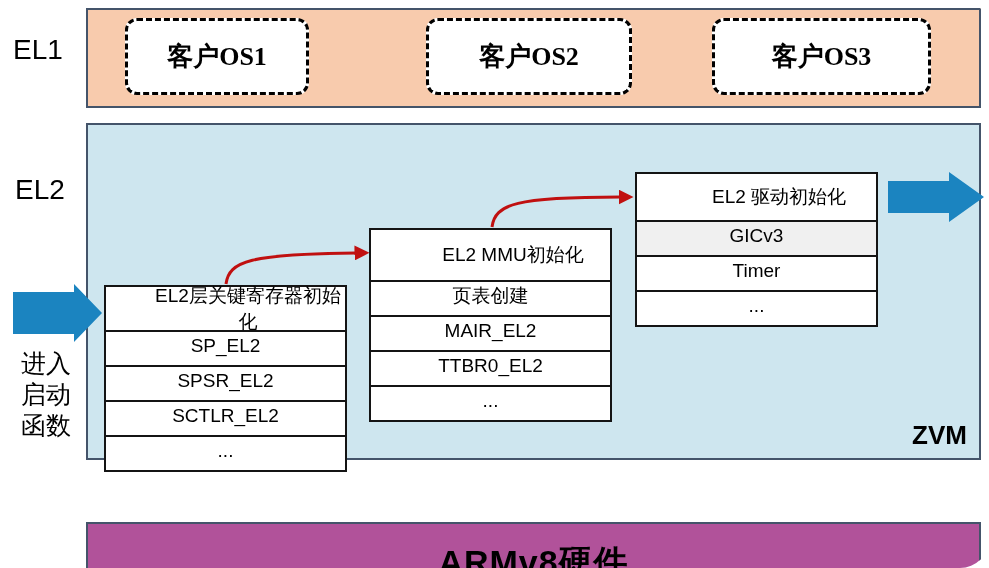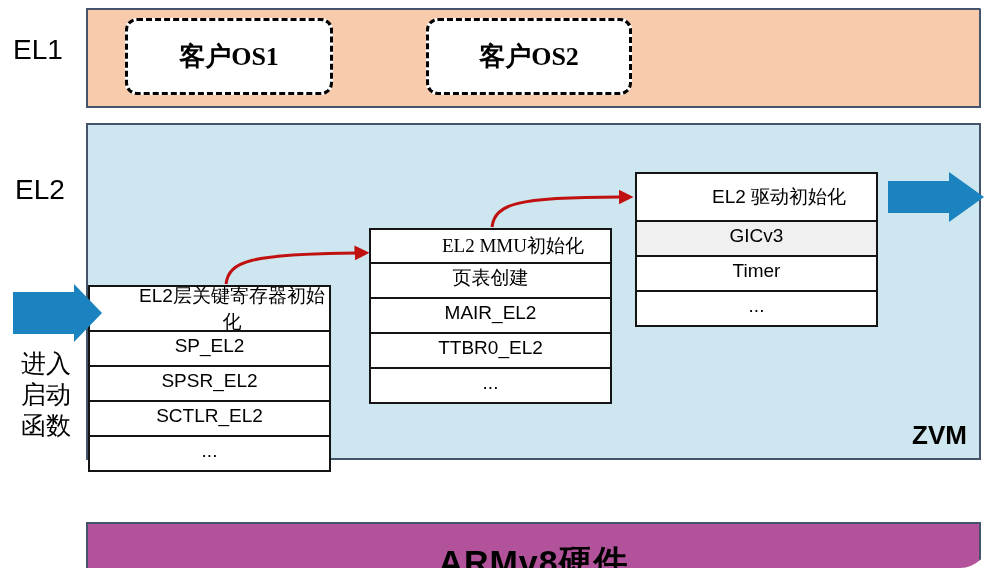--- a/index.html
+++ b/index.html
@@ -46,46 +46,46 @@
     background: #ffffff;
     border: 3px dashed #000;
     border-radius: 12px;
     display: flex;
     align-items: center;
     justify-content: center;
     font-family: "Liberation Serif", "DejaVu Serif", serif;
     font-weight: bold;
     font-size: 26px;
   }
-  .guest-1 { left: 37px;  width: 208px; }
+  .guest-1 { left: 37px;  width: 184px; }
   .guest-2 { left: 338px; width: 206px; }
   .guest-3 { left: 624px; width: 219px; }
 
   
   .table {
     position: absolute;
     width: 243px;
     background: #ffffff;
     border: 2px solid #141414;
     text-align: center;
     z-index: 2;
   }
-  .t1 { left: 88px; top: 285px; }
+  .t1 { left: 104px; top: 285px; }
   .t2 { left: 369px; top: 228px; }
   .t3 { left: 635px; top: 172px; }
   .table .hdr {
     display: flex;
     align-items: center;
     justify-content: center;
     font-size: 19px;
     padding: 0 3px;
     margin-left: 45px;
   }
   .t1 .hdr { height: 43px; }
-  .t2 .hdr { height: 32px; font-family: Liberation Serif, serif; }
+  .t2 .hdr { height: 50px; }
   .t3 .hdr { height: 46px; }
   .table .row {
     height: 35px;
     line-height: 27px;
     border-top: 2px solid #141414;
     font-size: 19px;
     background: #ffffff;
   }
   .table .row.alt { background: #F0F0F0; }
 
@@ -130,20 +130,21 @@
 <body>
 
 <div class="stage">
 
   <div class="lvl-label lvl-el1">EL1</div>
   <div class="lvl-label lvl-el2">EL2</div>
 
   <div class="band band-el1">
     <div class="guest guest-1">客户OS1</div>
     <div class="guest guest-2">客户OS2</div>
+    <div class="guest guest-3">客户OS3</div>
   </div>
 
   <div class="band band-el2">
     <div class="zvm-label">ZVM</div>
   </div>
 
   <div class="table t1">
     <div class="hdr">EL2层关键寄存器初始化</div>
     <div class="row">SP_EL2</div>
     <div class="row">SPSR_EL2</div>

